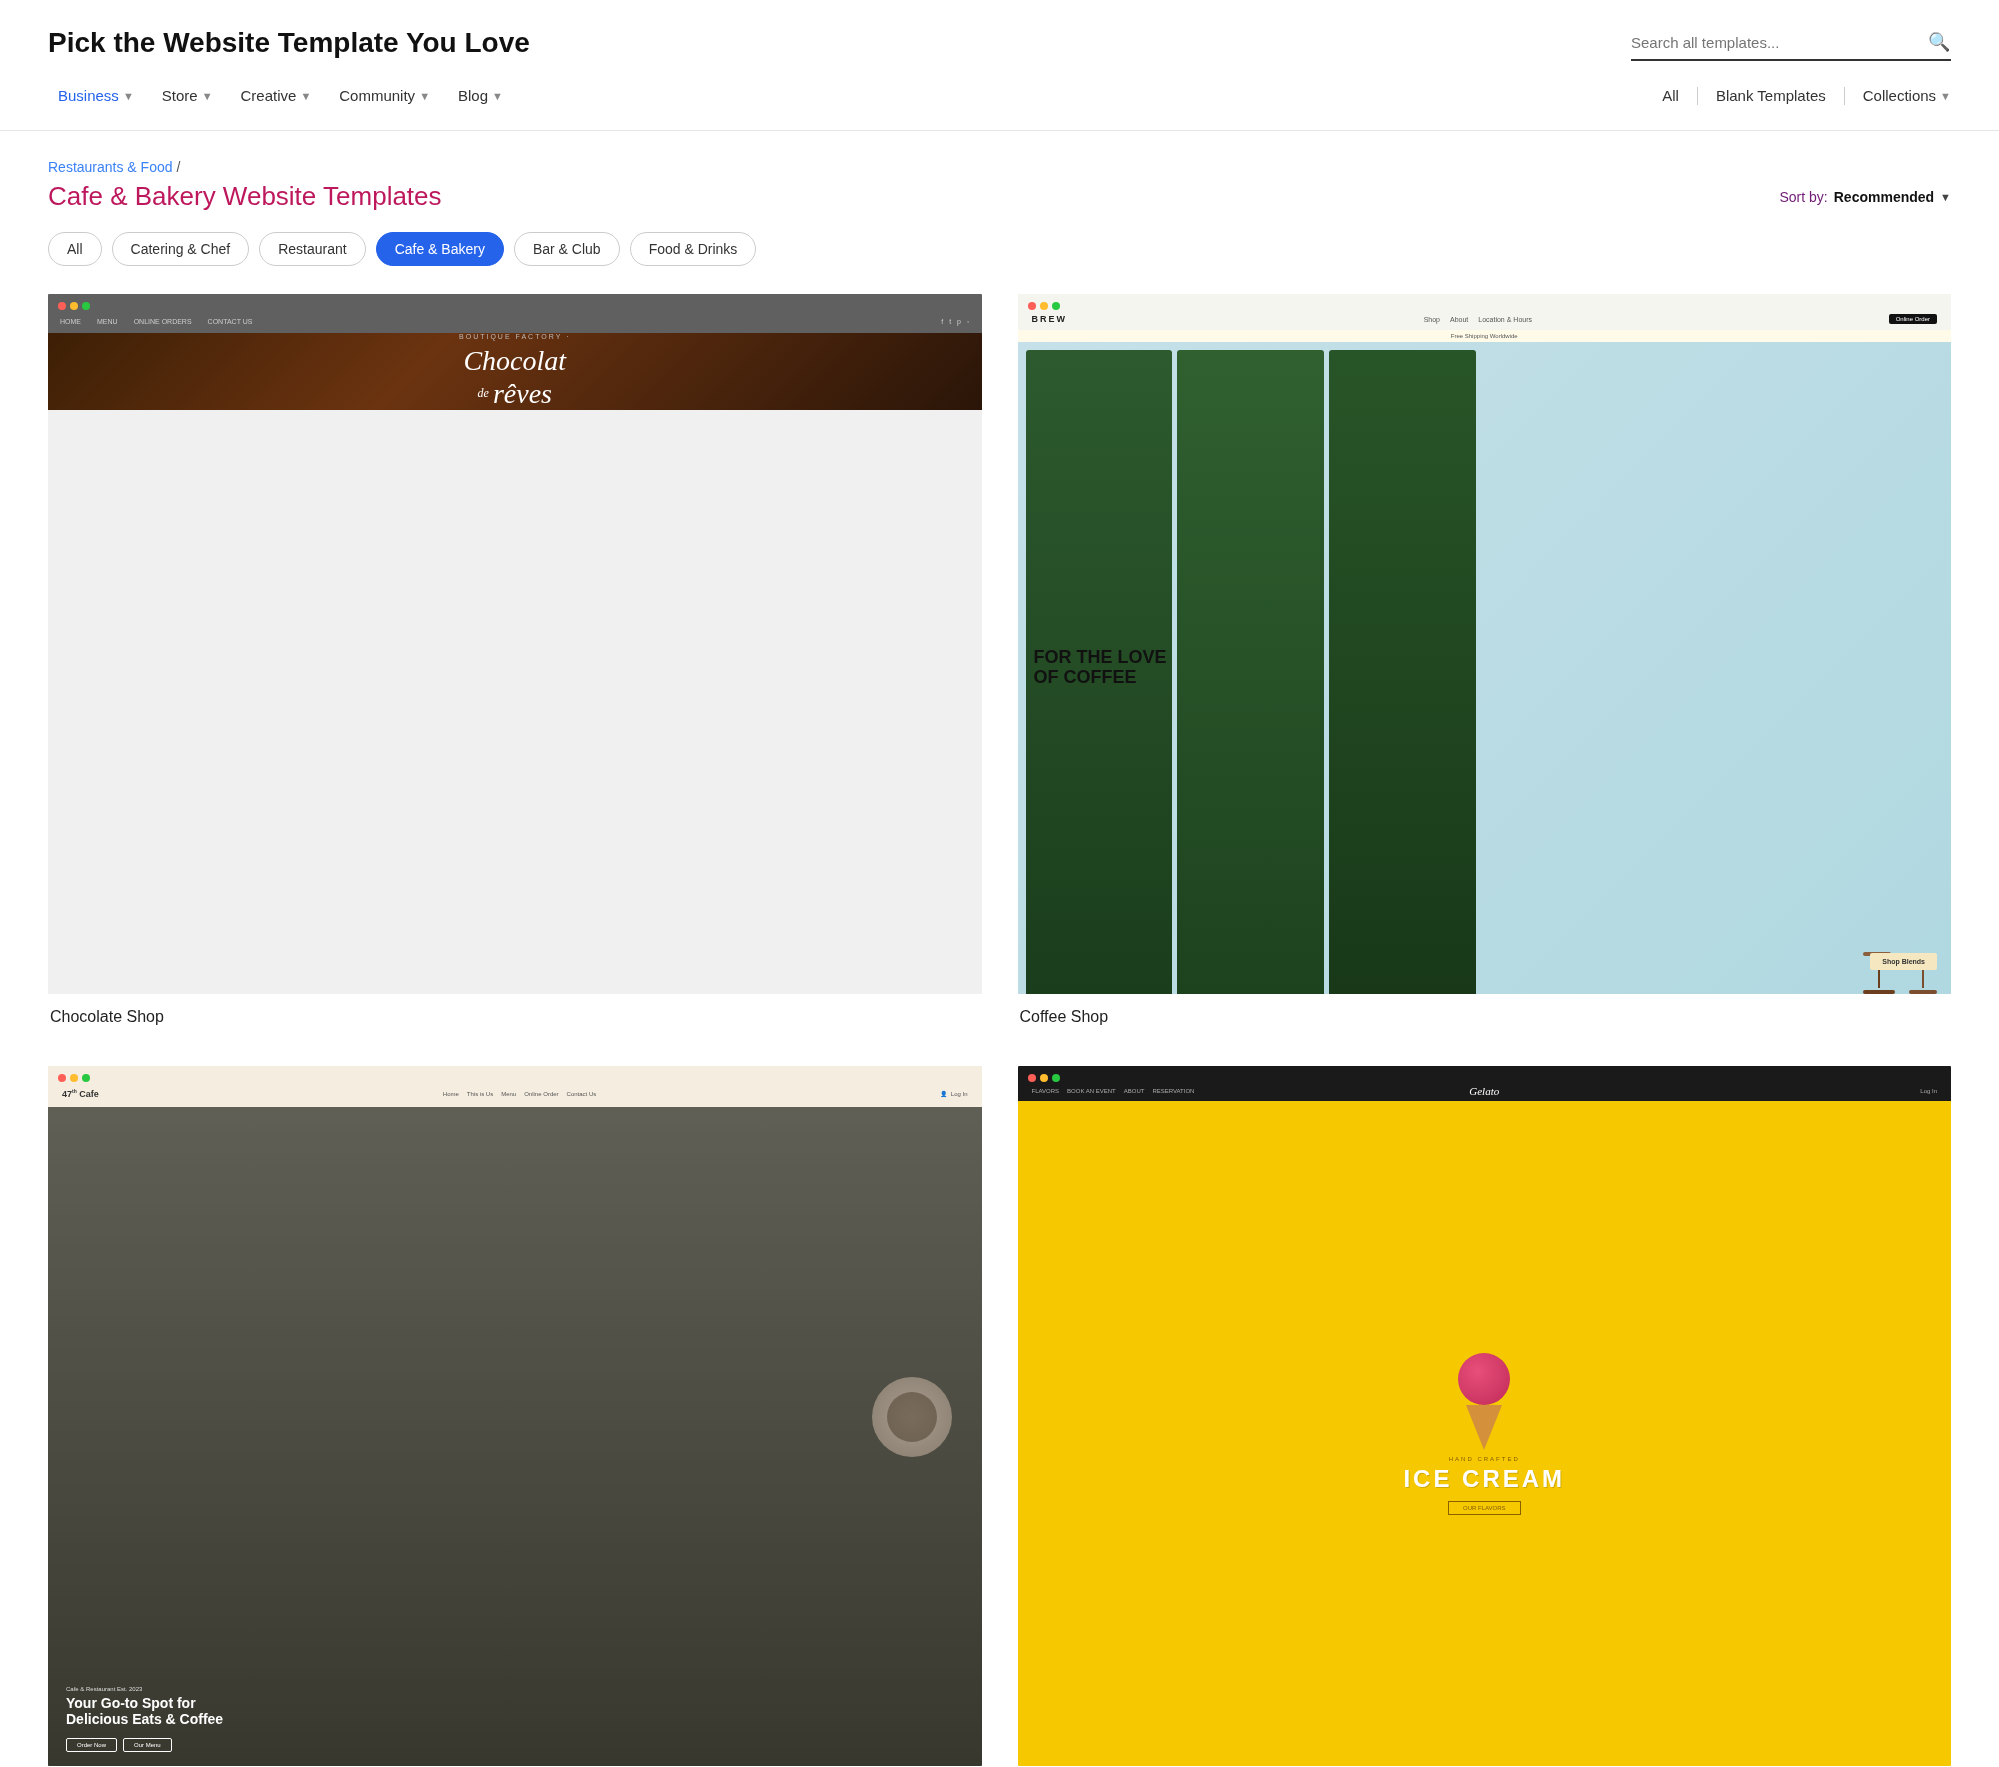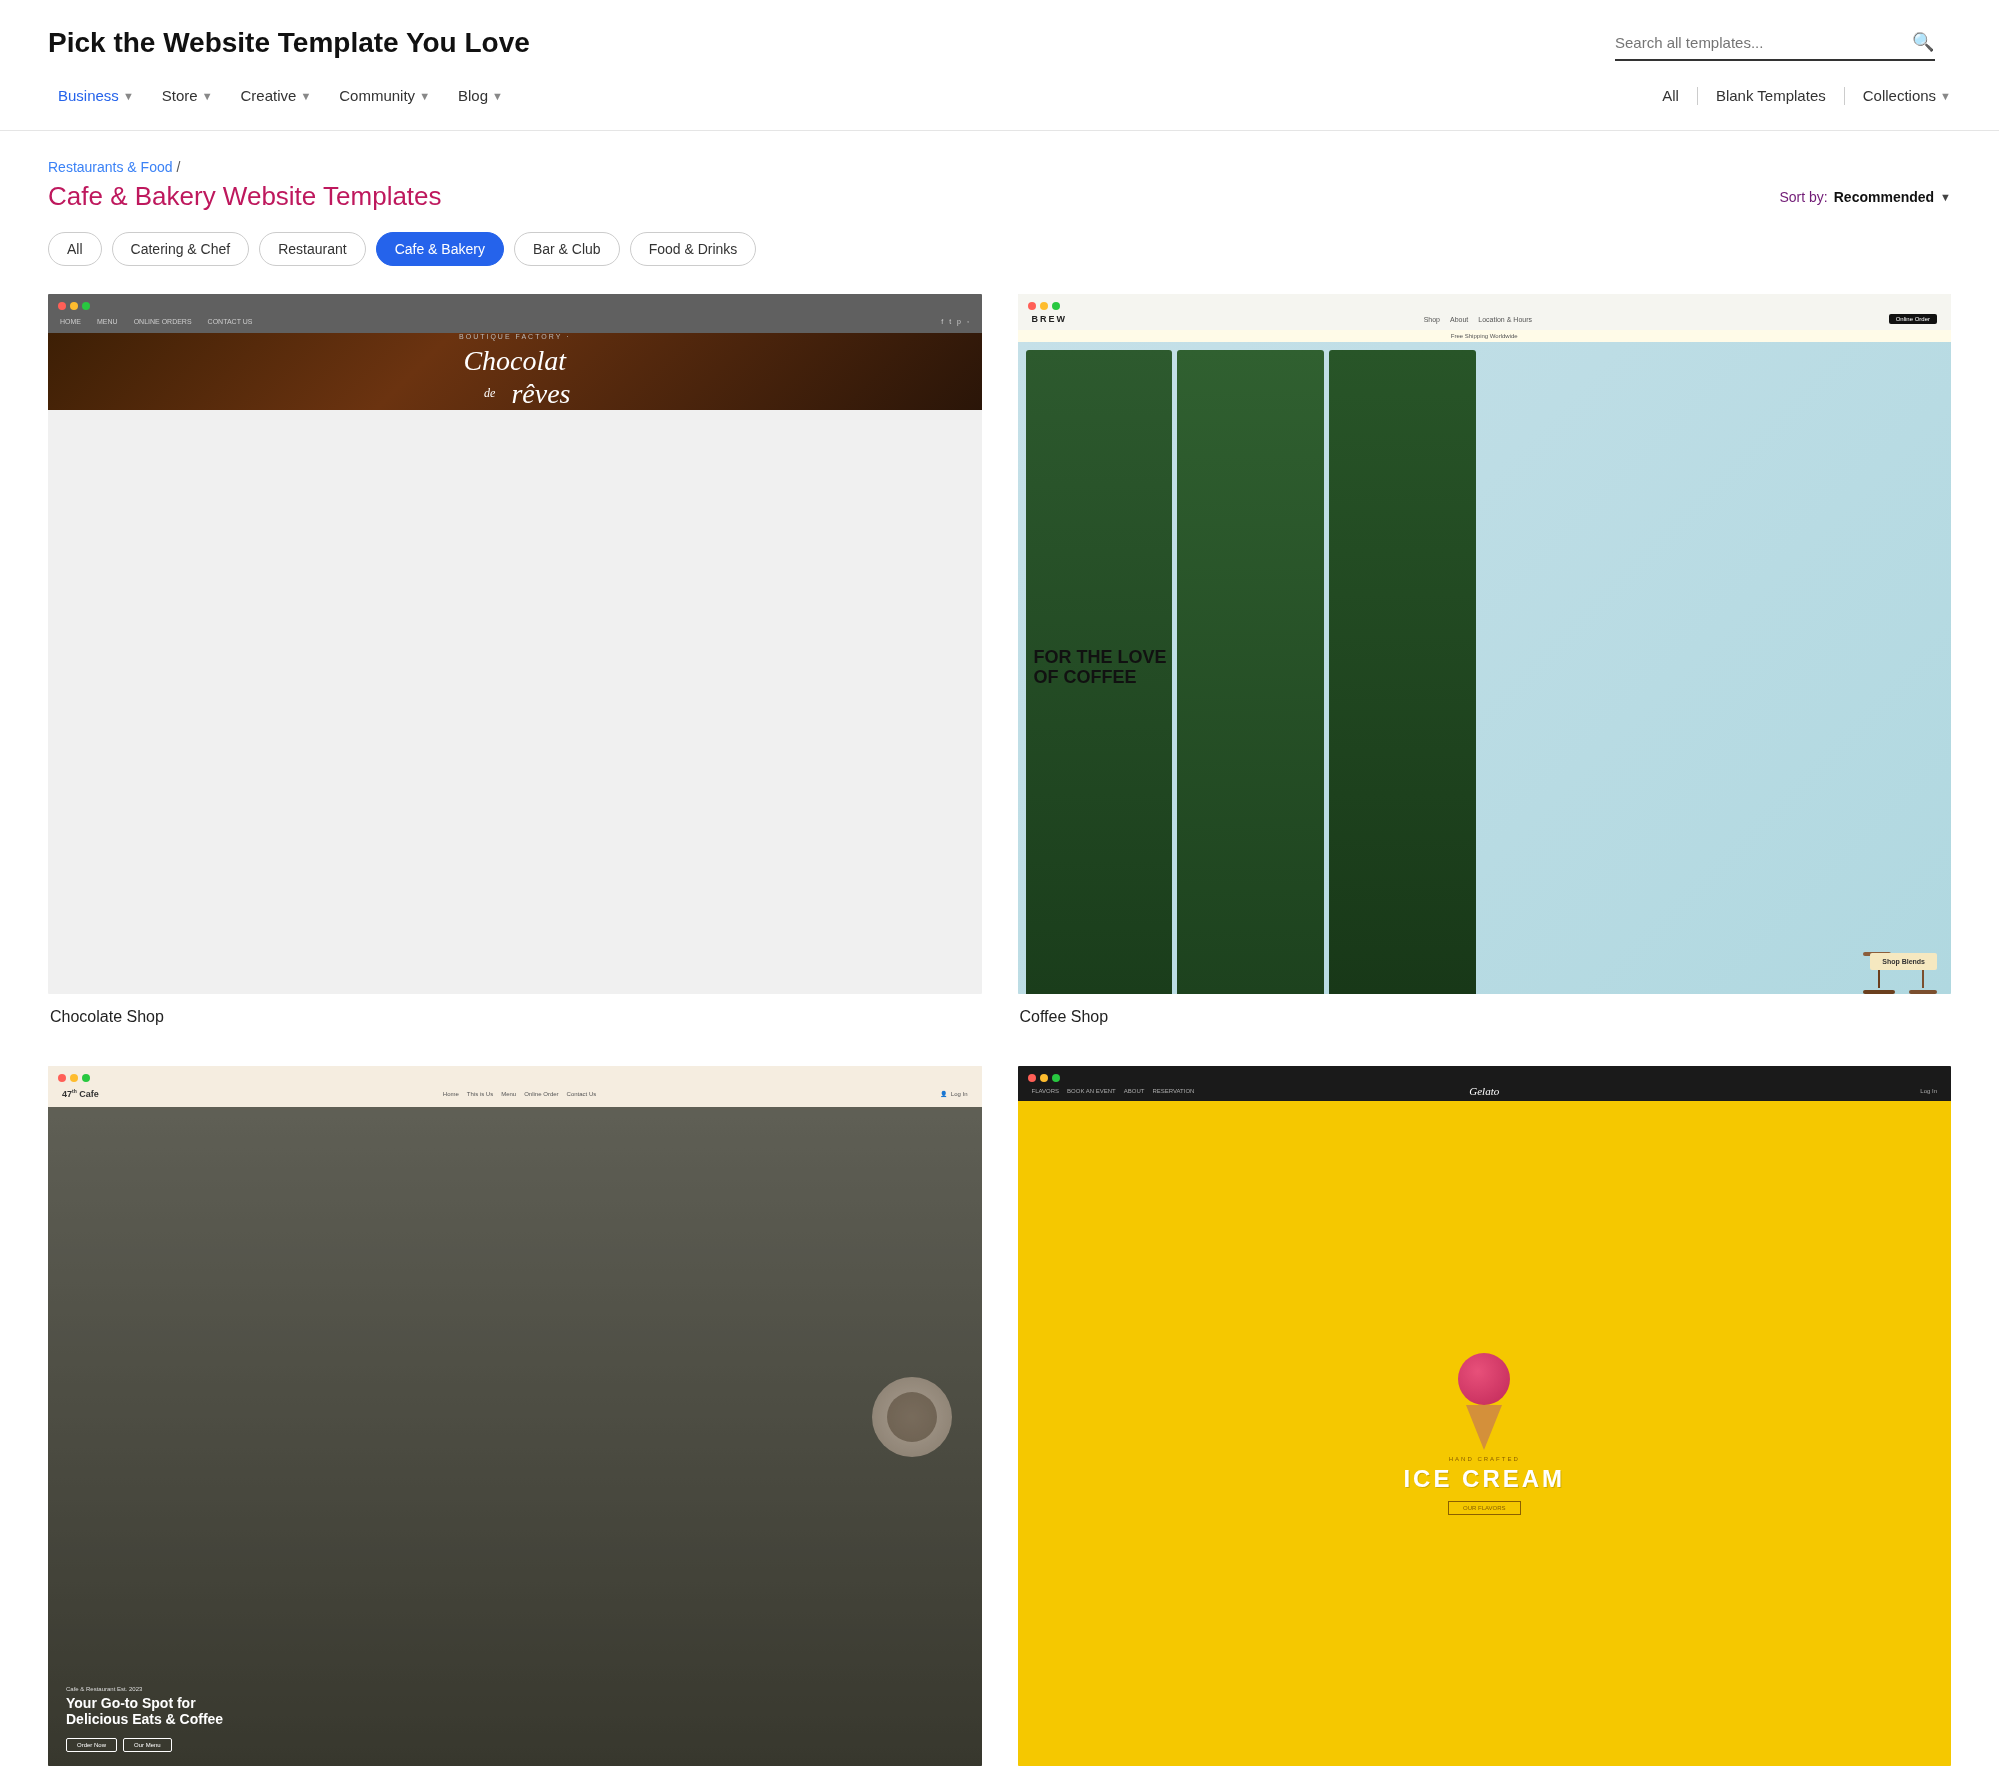--- a/index.html
+++ b/index.html
@@ -1,19 +1,19 @@
 <!DOCTYPE html>
 <html><head>
   <meta charset="utf-8">
   <style>
     * { box-sizing: border-box; margin: 0; padding: 0; }
     body { font-family: 'Helvetica Neue', Arial, sans-serif; background: #fff; color: #222; font-size: 16px; }
 
     
-    .header { padding: 24px 64px 0 48px; display: flex; align-items: center; justify-content: space-between; }
+    .header { padding: 24px 48px 0 48px; display: flex; align-items: center; justify-content: space-between; }
     .header-title { font-size: 28px; font-weight: 700; color: #111; }
     .search-bar { display: flex; align-items: center; border-bottom: 2px solid #333; width: 320px; padding-bottom: 6px; margin-top: 7px; }
     .search-input { border: none; outline: none; font-size: 15px; color: #888; background: transparent; flex: 1; }
     .search-icon { color: #555; font-size: 18px; cursor: pointer; }
 
     
     .nav { padding: 20px 48px; display: flex; align-items: center; border-bottom: 1px solid #e5e5e5; }
     .nav-left { display: flex; align-items: center; gap: 8px; flex: 1; }
     .nav-item { display: flex; align-items: center; gap: 4px; font-size: 15px; color: #333; cursor: pointer; padding: 6px 10px; border-radius: 4px; text-decoration: none; }
     .nav-item.active { color: #2563EB; font-weight: 500; }
@@ -152,21 +152,21 @@
           <span>f</span>
           <span>t</span>
           <span>p</span>
           <span>◦</span>
         </span>
       </div>
       <div class="thumb-chocolate-body">
         <div class="thumb-chocolate-text">
           <div class="sub">BOUTIQUE FACTORY ·</div>
           <div class="main">Chocolat</div>
-          <div style="display:flex;align-items:center;gap:16px;justify-content:flex-end;">
+          <div style="display:flex;align-items:center;gap:4px;justify-content:center;">
             <span class="de">de</span>
             <span style="font-size:28px;font-family:Georgia,serif;color:#fff;font-style:italic;">rêves</span>
           </div>
         </div>
       </div>
     </div>
     <div class="template-name">Chocolate Shop</div>
   </div>
 
   <div class="template-card">

